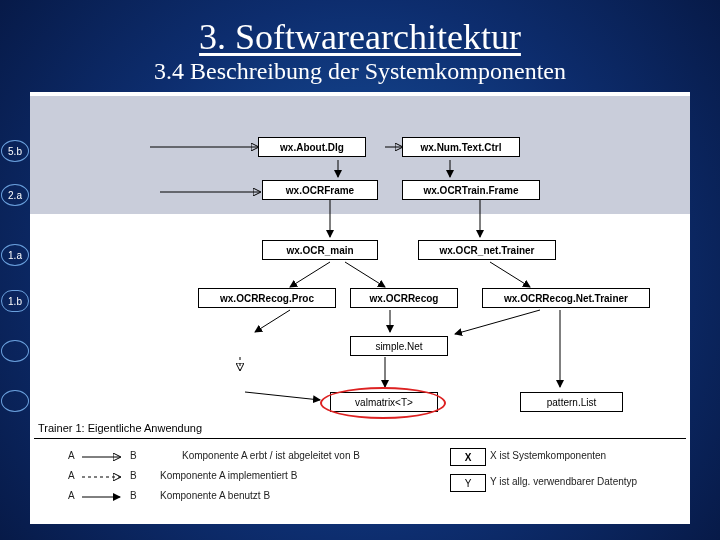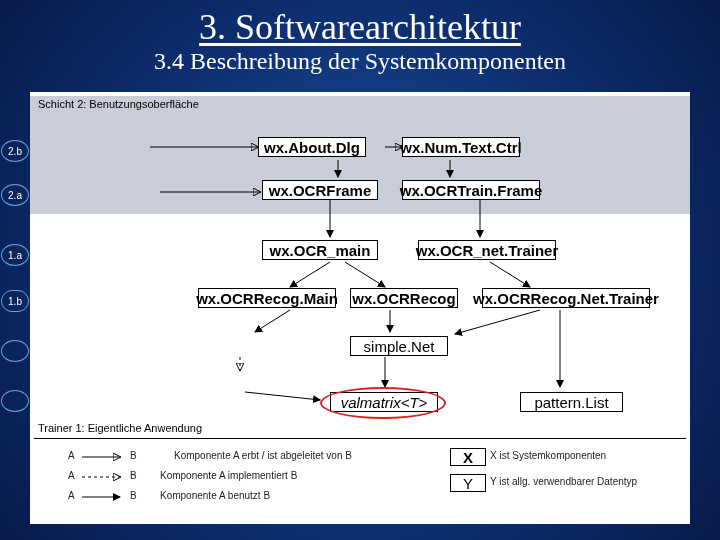--- a/index.html
+++ b/index.html
@@ -7,21 +7,21 @@
     width: 720px;
     height: 540px;
     background: radial-gradient(circle at center, #1958a8 0%, #0d2d6e 60%, #071a48 100%);
     font-family: "Times New Roman", serif;
     overflow: hidden;
   }
   .title {
     color: #fff;
     text-align: center;
     font-size: 36px;
-    padding-top: 6px;
+    padding-top: 16px;
     text-decoration: underline;
     text-underline-offset: 4px;
   }
   .subtitle {
     color: #fff;
     text-align: center;
     font-size: 24px;
     margin-top: 0px;
   }
   .canvas {
@@ -30,21 +30,21 @@
     top: 92px;
     width: 660px;
     height: 432px;
     background: #fff;
   }
   .abs { position: absolute; }
   .box {
     border: 1px solid #000;
     background: #fff;
     font-family: Arial, sans-serif;
-    font-size: 15px;
+    font-size: 10px;
     text-align: center;
     display: flex;
     align-items: center;
     justify-content: center;
     white-space: nowrap;
     padding: 0 3px;
   }
   .bold { font-weight: bold; }
   .band {
     position: absolute;
@@ -84,31 +84,30 @@
     color: #222;
   }
   svg.arrows { position: absolute; left: 0; top: 0; width: 660px; height: 432px; pointer-events: none; }
 </style>
 </head>
 <body>
 
 <div class="title">3. Softwarearchitektur</div>
 <div class="subtitle">3.4 Beschreibung der Systemkomponenten</div>
 
-<div class="circle" style="left:1px; top:140px;">2.b</div>
+<div class="circle" style="left:1px; top:140px;">5.b</div>
 <div class="circle" style="left:1px; top:184px;">2.a</div>
 <div class="circle" style="left:1px; top:244px;">1.a</div>
 <div class="circle" style="left:1px; top:290px;border-radius:11px;">1.b</div>
 <div class="circle" style="left:1px; top:340px;"></div>
 <div class="circle" style="left:1px; top:390px;"></div>
 
 <div class="canvas">
 
   <div class="band" style="top:4px; height:118px;"></div>
-  <div class="layerlabel" style="top:6px;">Schicht 2: Benutzungsoberfläche</div>
 
   <div class="layerlabel" style="top:330px;">Trainer 1: Eigentliche Anwendung</div>
   <div class="abs" style="left:4px; top:346px; right:4px; border-top:1px solid #000;"></div>
 
   <svg class="arrows">
     <defs>
       <marker id="tri" markerWidth="8" markerHeight="8" refX="7" refY="4" orient="auto">
         <path d="M0,0 L8,4 L0,8 Z" fill="none" stroke="#000"></path>
       </marker>
       <marker id="solidtri" markerWidth="8" markerHeight="8" refX="7" refY="4" orient="auto">
@@ -141,35 +140,35 @@
 
   <div class="box bold abs" style="left:228px; top:45px; width:100px; height:18px;">wx.About.Dlg</div>
   <div class="box bold abs" style="left:372px; top:45px; width:110px; height:18px;">wx.Num.Text.Ctrl</div>
 
   <div class="box bold abs" style="left:232px; top:88px; width:108px; height:18px;">wx.OCRFrame</div>
   <div class="box bold abs" style="left:372px; top:88px; width:130px; height:18px;">wx.OCRTrain.Frame</div>
 
   <div class="box bold abs" style="left:232px; top:148px; width:108px; height:18px;">wx.OCR_main</div>
   <div class="box bold abs" style="left:388px; top:148px; width:130px; height:18px;">wx.OCR_net.Trainer</div>
 
-  <div class="box bold abs" style="left:168px; top:196px; width:130px; height:18px;">wx.OCRRecog.Main</div>
+  <div class="box bold abs" style="left:168px; top:196px; width:130px; height:18px;">wx.OCRRecog.Proc</div>
   <div class="box bold abs" style="left:320px; top:196px; width:100px; height:18px;">wx.OCRRecog</div>
   <div class="box bold abs" style="left:452px; top:196px; width:160px; height:18px;">wx.OCRRecog.Net.Trainer</div>
 
   <div class="box abs" style="left:320px; top:244px; width:90px; height:18px;">simple.Net</div>
 
 
-  <div class="box abs" style="left:300px; top:300px; width:100px; height:18px;font-style:italic;">valmatrix&lt;T&gt;</div>
+  <div class="box abs" style="left:300px; top:300px; width:100px; height:18px;">valmatrix&lt;T&gt;</div>
   <div class="box abs" style="left:490px; top:300px; width:95px; height:18px;">pattern.List</div>
 
   <div class="redring" style="left:290px; top:295px; width:122px; height:28px;"></div>
 
   <div class="legendtext abs" style="left:38px; top:358px;">A</div>
   <div class="legendtext abs" style="left:100px; top:358px;">B</div>
-  <div class="legendtext abs" style="left:132px; top:358px;padding-left:12px;">Komponente A erbt / ist abgeleitet von B</div>
+  <div class="legendtext abs" style="left:140px; top:358px;padding-left:12px;">Komponente A erbt / ist abgeleitet von B</div>
 
   <div class="legendtext abs" style="left:38px; top:378px;">A</div>
   <div class="legendtext abs" style="left:100px; top:378px;">B</div>
   <div class="legendtext abs" style="left:130px; top:378px;">Komponente A implementiert B</div>
 
   <div class="legendtext abs" style="left:38px; top:398px;">A</div>
   <div class="legendtext abs" style="left:100px; top:398px;">B</div>
   <div class="legendtext abs" style="left:130px; top:398px;">Komponente A benutzt B</div>
 
   <div class="box bold abs" style="left:420px; top:356px; width:28px; height:16px;">X</div>

